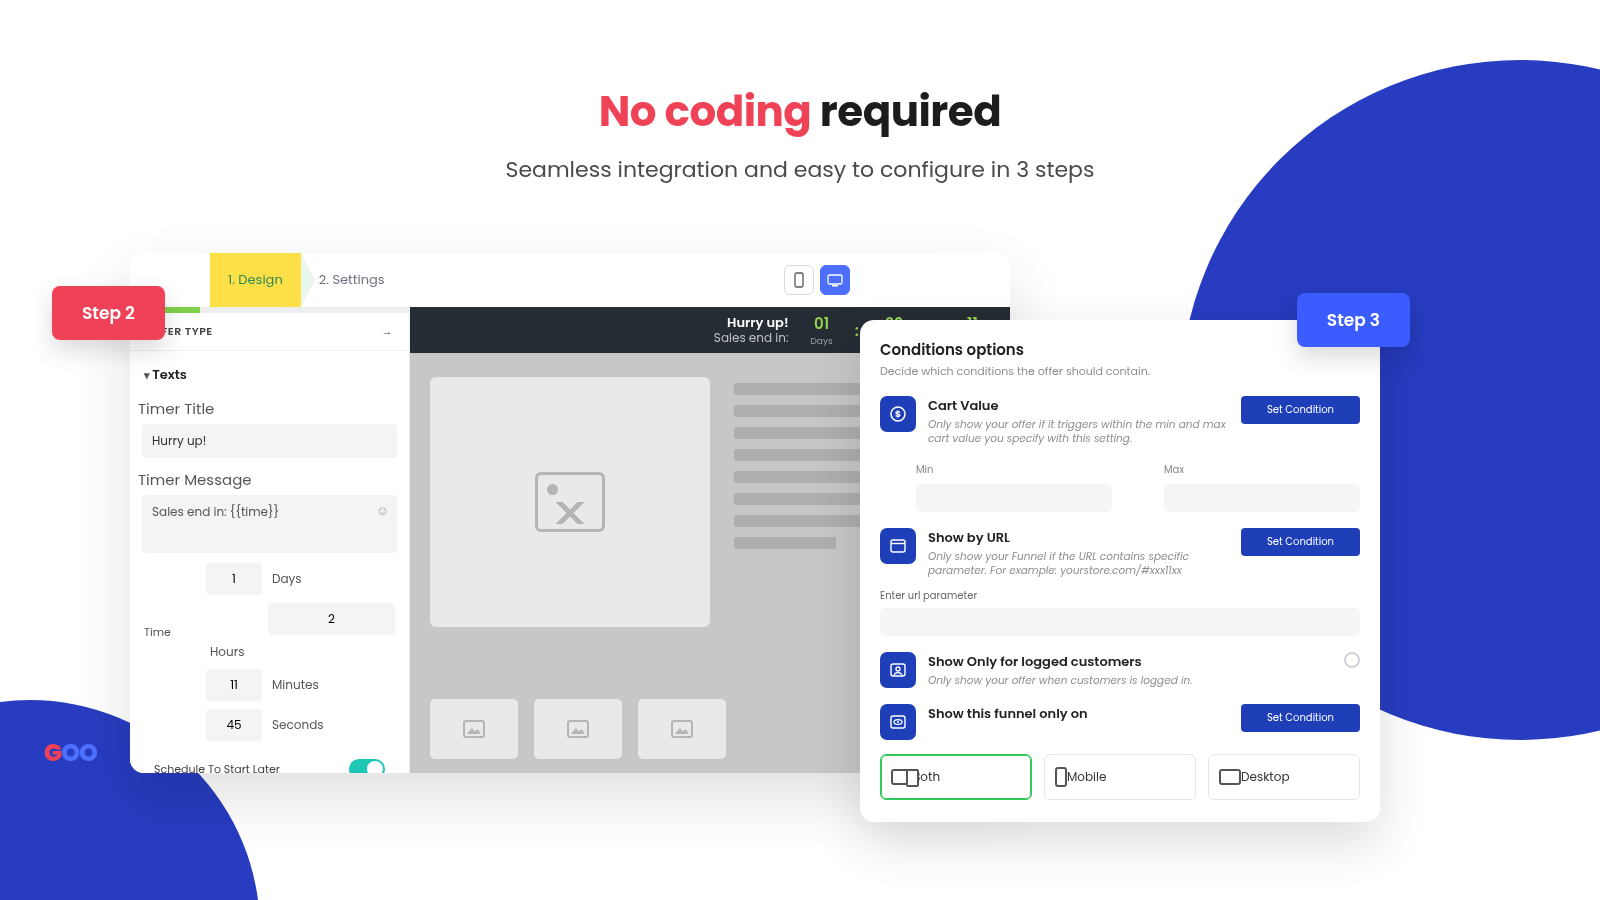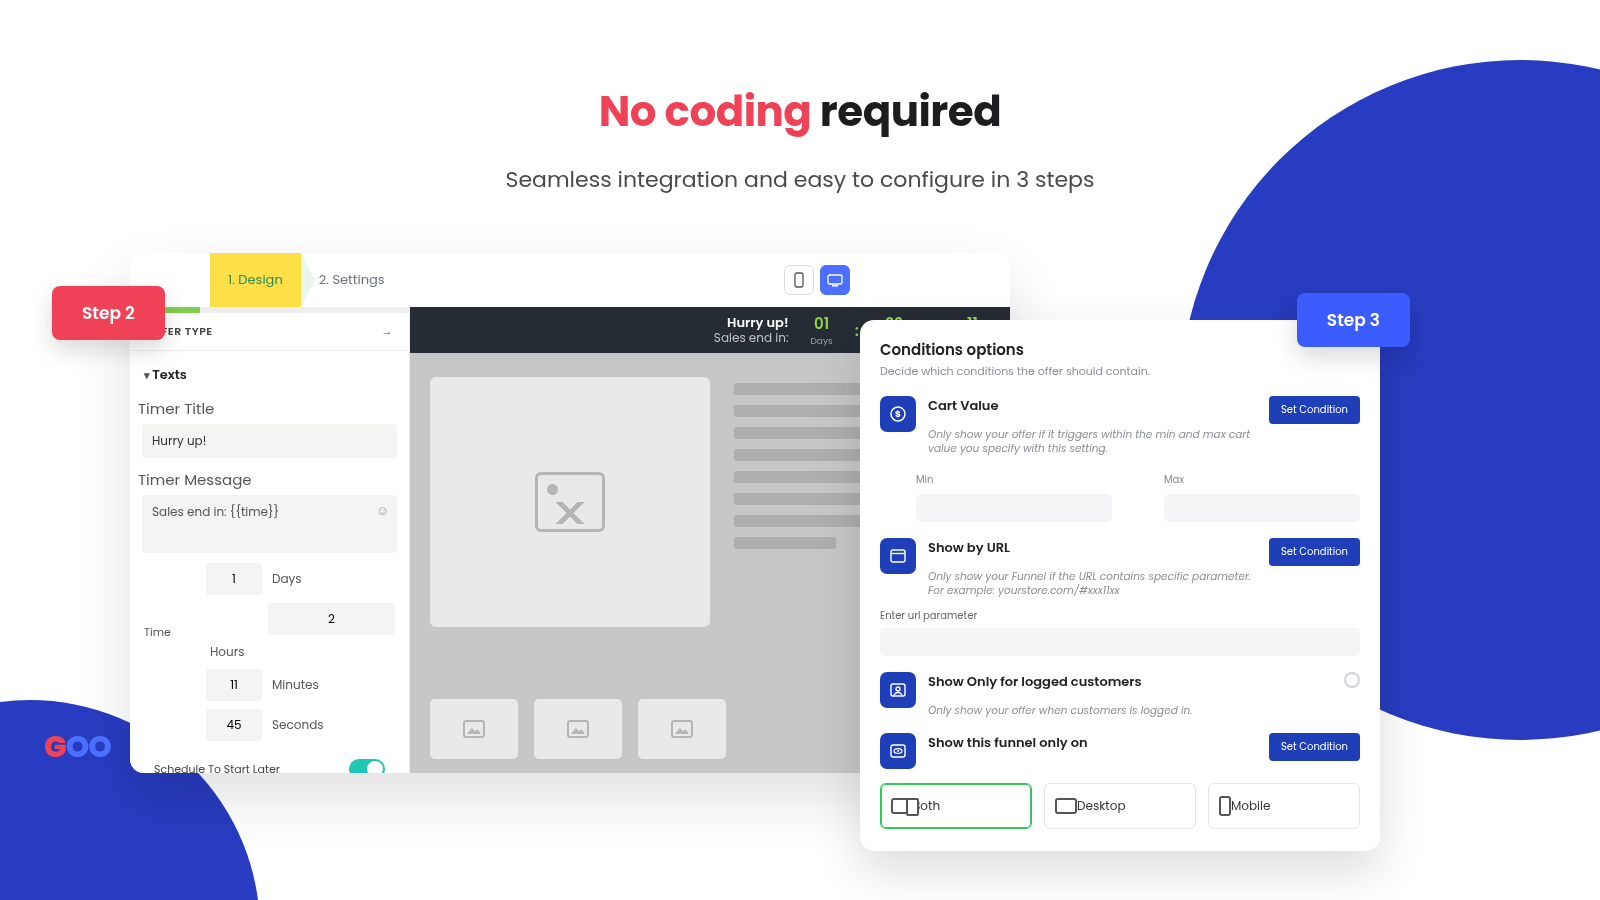--- a/index.html
+++ b/index.html
@@ -6,21 +6,21 @@
   body { width: 1600px; height: 900px; position: relative; background: #fff; overflow: hidden; }
 
   
   .circle-tr { position: absolute; top: 60px; right: -260px; width: 680px; height: 680px; border-radius: 50%; background: #273cc0; }
   .circle-bl { position: absolute; bottom: -260px; left: -200px; width: 460px; height: 460px; border-radius: 50%; background: #273cc0; }
 
   
   .headline { position: absolute; top: 80px; left: 0; width: 100%; text-align: center; }
   .headline h1 { font-size: 42px; font-weight: 700; color: #1d1d1f; letter-spacing: -.5px; }
   .headline .accent { color: #f04256; }
-  .headline .sub { margin-top: 20px; font-size: 22px; color: #4a4a4a; font-weight: 400; }
+  .headline .sub { margin-top: 10px; font-size: 22px; color: #4a4a4a; font-weight: 400; }
 
   
   .step-badge { position: absolute; padding: 14px 30px; border-radius: 8px; color: #fff; font-weight: 600; font-size: 17px; box-shadow: 0 10px 25px rgba(0,0,0,.15); z-index: 40; }
   .step2 { top: 286px; left: 52px; background: #f04256; }
   .step3 { top: 293px; right: 190px; background: #3b5cff; }
 
   
   .app { position: absolute; top: 253px; left: 130px; width: 880px; height: 520px; background: #fff; border-radius: 14px; box-shadow: 0 25px 60px rgba(0,0,0,.12); z-index: 10; overflow: hidden; }
   .tabs { display: flex; align-items: center; height: 54px; padding-left: 80px; gap: 0; background: #fff; position: relative; }
   .tab { padding: 0 18px; height: 54px; display: flex; align-items: center; font-size: 13px; color: #6b7280; position: relative; cursor: pointer; }
@@ -73,38 +73,38 @@
   .buybar{position:absolute;bottom:14px;right:0;width:100px;height:38px;background:#5a5a5a;}
 
   
   .cond { position:absolute; top:320px; left:860px; width:520px; background:#fff; border-radius:14px; box-shadow:0 20px 50px rgba(0,0,0,.14); z-index:30; padding: 18px 20px 22px; }
   .cond h3 { font-size:15px; font-weight:600; color:#222; }
   .cond .desc { font-size:11px; color:#8a8d92; margin-top:2px; }
   .crow { display:flex; gap:12px; margin-top:16px; align-items:flex-start; }
   .cicon { width:36px; height:36px; border-radius:7px; background:#1e3fb8; flex-shrink:0; display:flex;align-items:center;justify-content:center;color:#fff;font-size:16px; }
   .cbody { flex:1; }
   .cbody .t { font-size:13px; font-weight:600; color:#222; }
-  .cbody .d { font-size:10.5px; color:#8a8d92; font-style:italic; margin-top:12px; line-height:1.3;}
-  .setbtn { background:#1e3fb8; color:#fff; font-size:10px; padding:6px 12px; border-radius:4px; cursor:pointer; white-space:nowrap; }
+  .cbody .d { font-size:10.5px; color:#8a8d92; font-style:italic; margin-top:2px; line-height:1.3;}
+  .setbtn { background:#1e3fb8; color:#fff; font-size:10px; padding:6px 26px; border-radius:4px; cursor:pointer; white-space:nowrap; }
   .mm { display:flex; gap:16px; margin:10px 0 0 0; }
   .mmcol { flex:1;margin-left:36px; }
   .mmcol label{ font-size:10px; color:#888; }
   .mmcol .inp{ margin-top:4px; height:28px; background:#f5f5f7; border-radius:5px; }
   .url-inp-lbl{ font-size:10px; color:#666; margin-top:10px; }
   .url-inp{ height:28px; background:#f5f5f7; border-radius:5px; margin-top:4px; }
   .radio{ width:16px;height:16px;border:2px solid #cfd2d8;border-radius:50%;margin-left:auto;cursor:pointer; }
   .device-opts { display:flex; gap:12px; margin-top:14px; }
   .dopt { flex:1; border:1px solid #e3e5e9; border-radius:6px; padding:12px 10px; display:flex; align-items:center; font-size:12px; color:#333; cursor:pointer; }
   .dopt.sel { border-color:#34c759; box-shadow:0 0 0 1px #34c759 inset; }
   .dico{ width:22px; height:16px; border:2px solid #555; border-radius:3px; position:relative; }
   .dico.mobile{ width:12px; height:20px; }
   .dico.both::after{content:"";position:absolute;right:-8px;bottom:-4px;width:9px;height:14px;border:2px solid #555;border-radius:2px;background:#fff;}
 
   
-  .logo { position:absolute; bottom:130px; left:44px; z-index:50; font-size:30px; font-weight:800; letter-spacing:-1px; }
+  .logo { position:absolute; bottom:130px; left:44px; z-index:50; font-size:24px; font-weight:800; letter-spacing:-1px; }
   .logo .g{color:#f04256;} .logo .o1{color:#4c6fff;} .logo .o2{color:#4c6fff;}
 </style>
 </head>
 <body>
 
 <div class="circle-tr"></div>
 <div class="circle-bl"></div>
 
 <div class="headline">
   <h1><span class="accent">No coding</span><span> required</span></h1>
@@ -286,23 +286,23 @@
       <div class="t">Show this funnel only on</div>
     </div>
     <div class="setbtn">Set Condition</div>
   </div>
   <div class="device-opts">
     <div class="dopt sel">
         <div class="dico both"></div>
         <span>Both</span>
       </div>
     <div class="dopt">
+        <div class="dico mobile"></div>
+        <span>Mobile</span>
+      </div>
+    <div class="dopt">
         <div class="dico"></div>
         <span>Desktop</span>
       </div>
-    <div class="dopt">
-        <div class="dico mobile"></div>
-        <span>Mobile</span>
-      </div>
   </div>
 </div>
 
 <div class="logo"><span class="g">G</span><span class="o1">O</span><span class="o2">O</span></div>
 
 </body></html>

